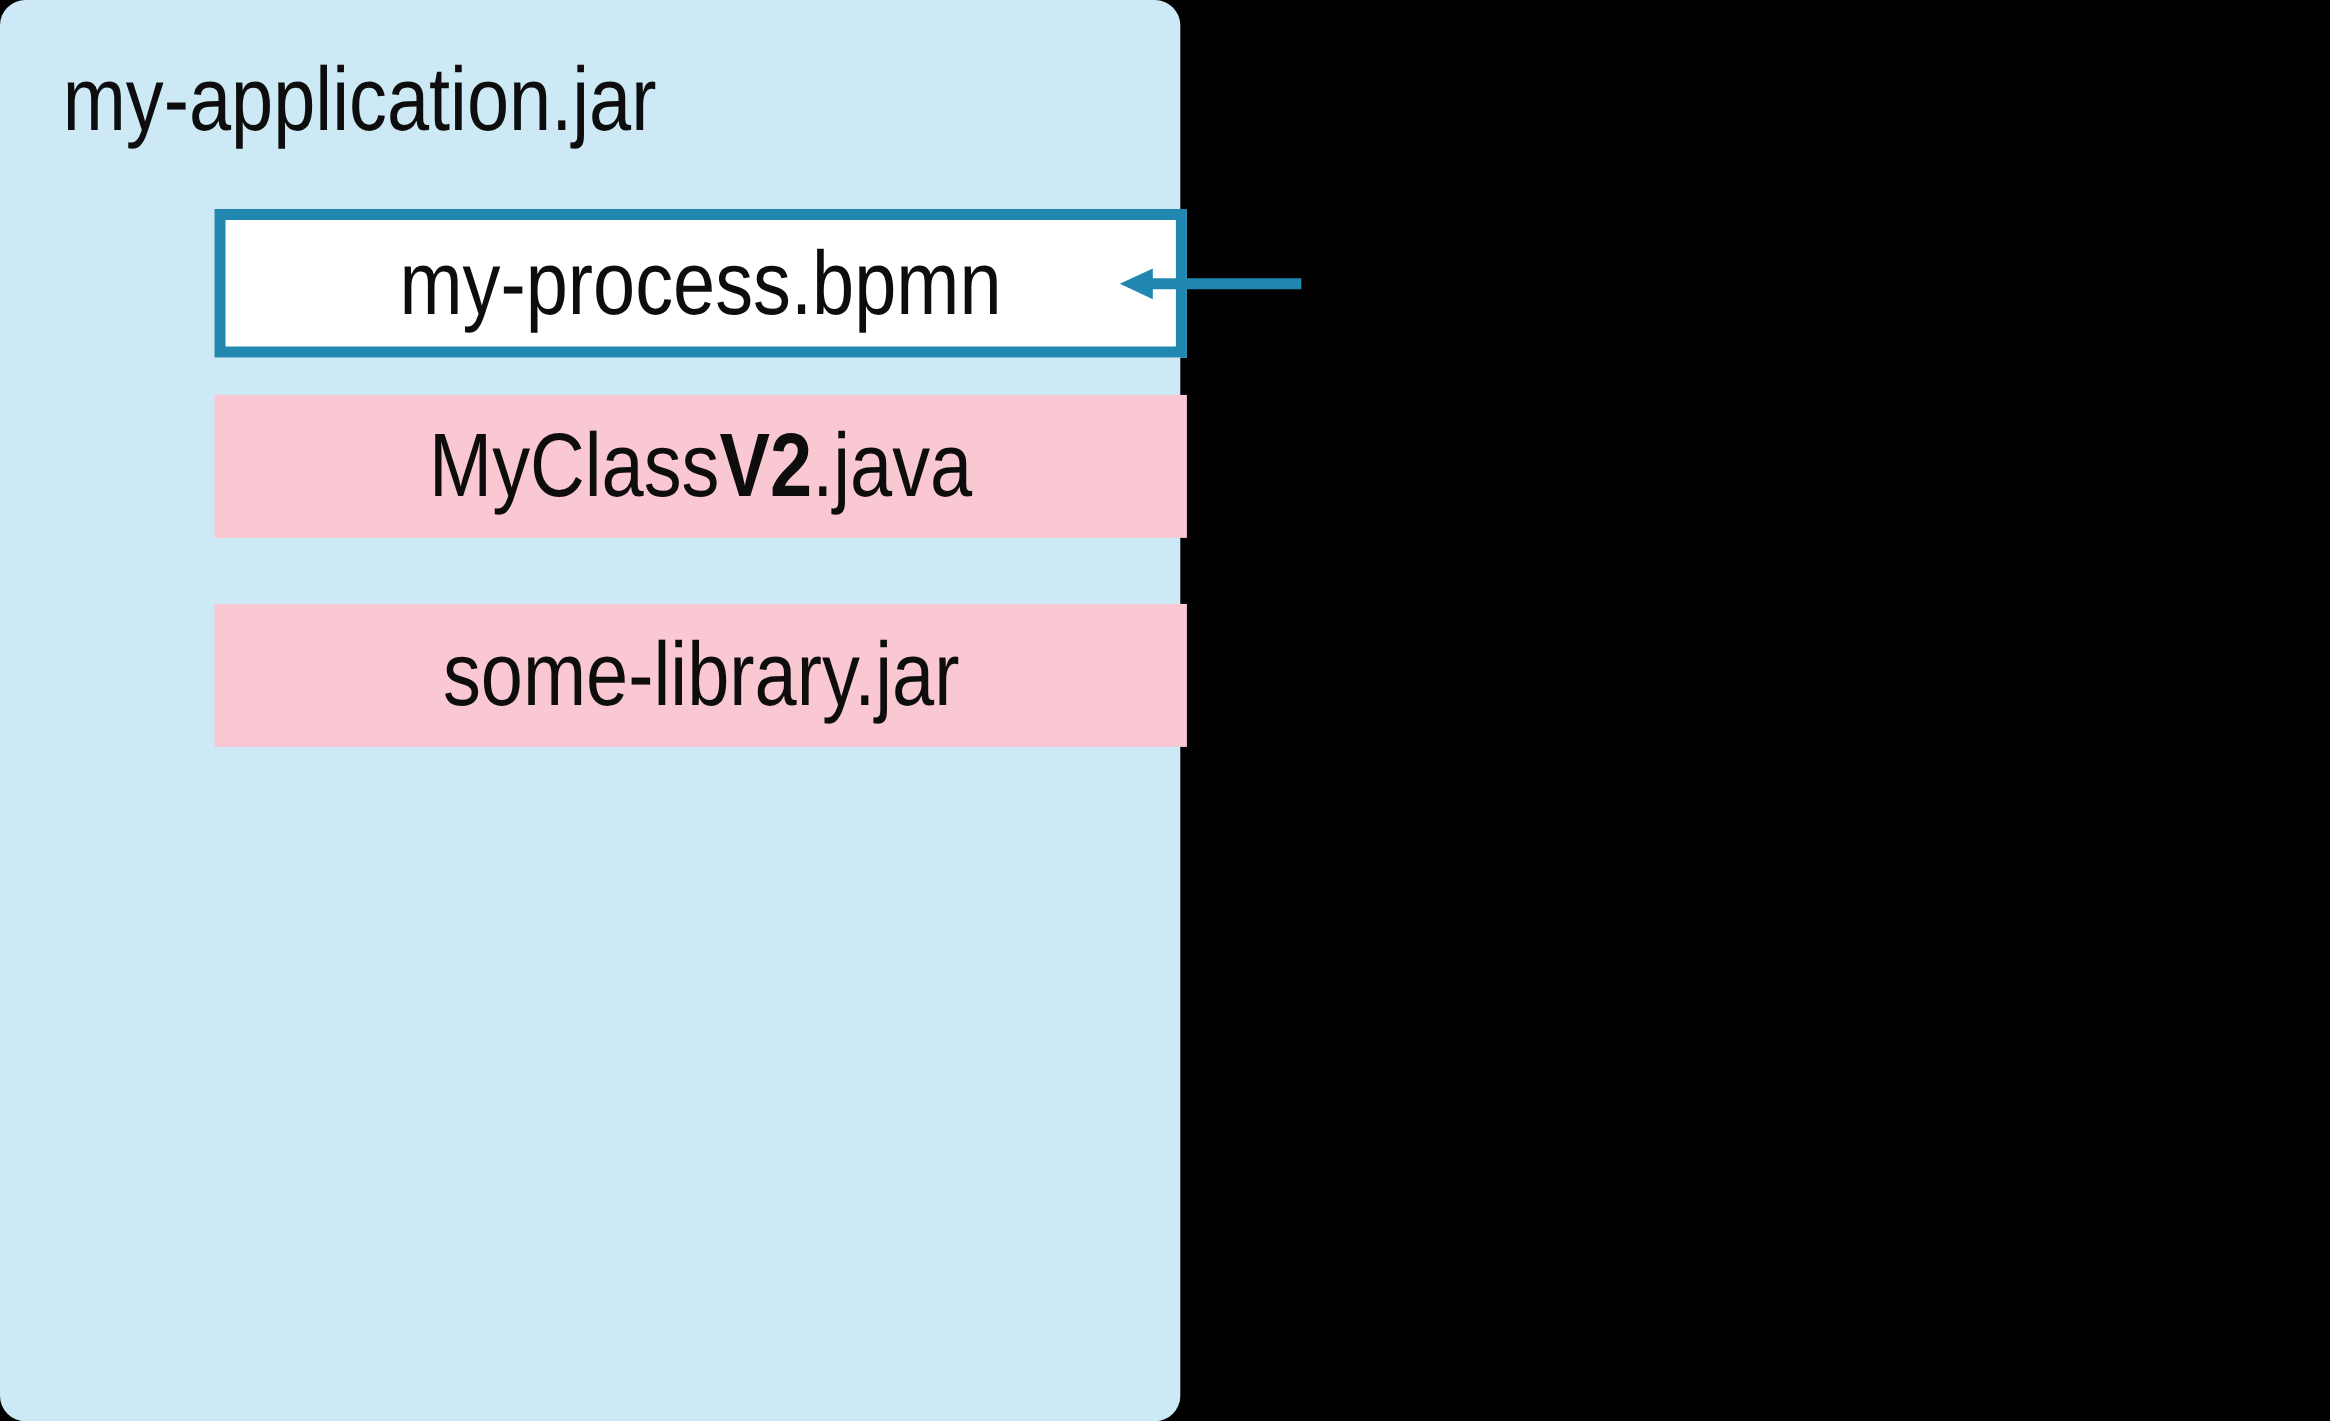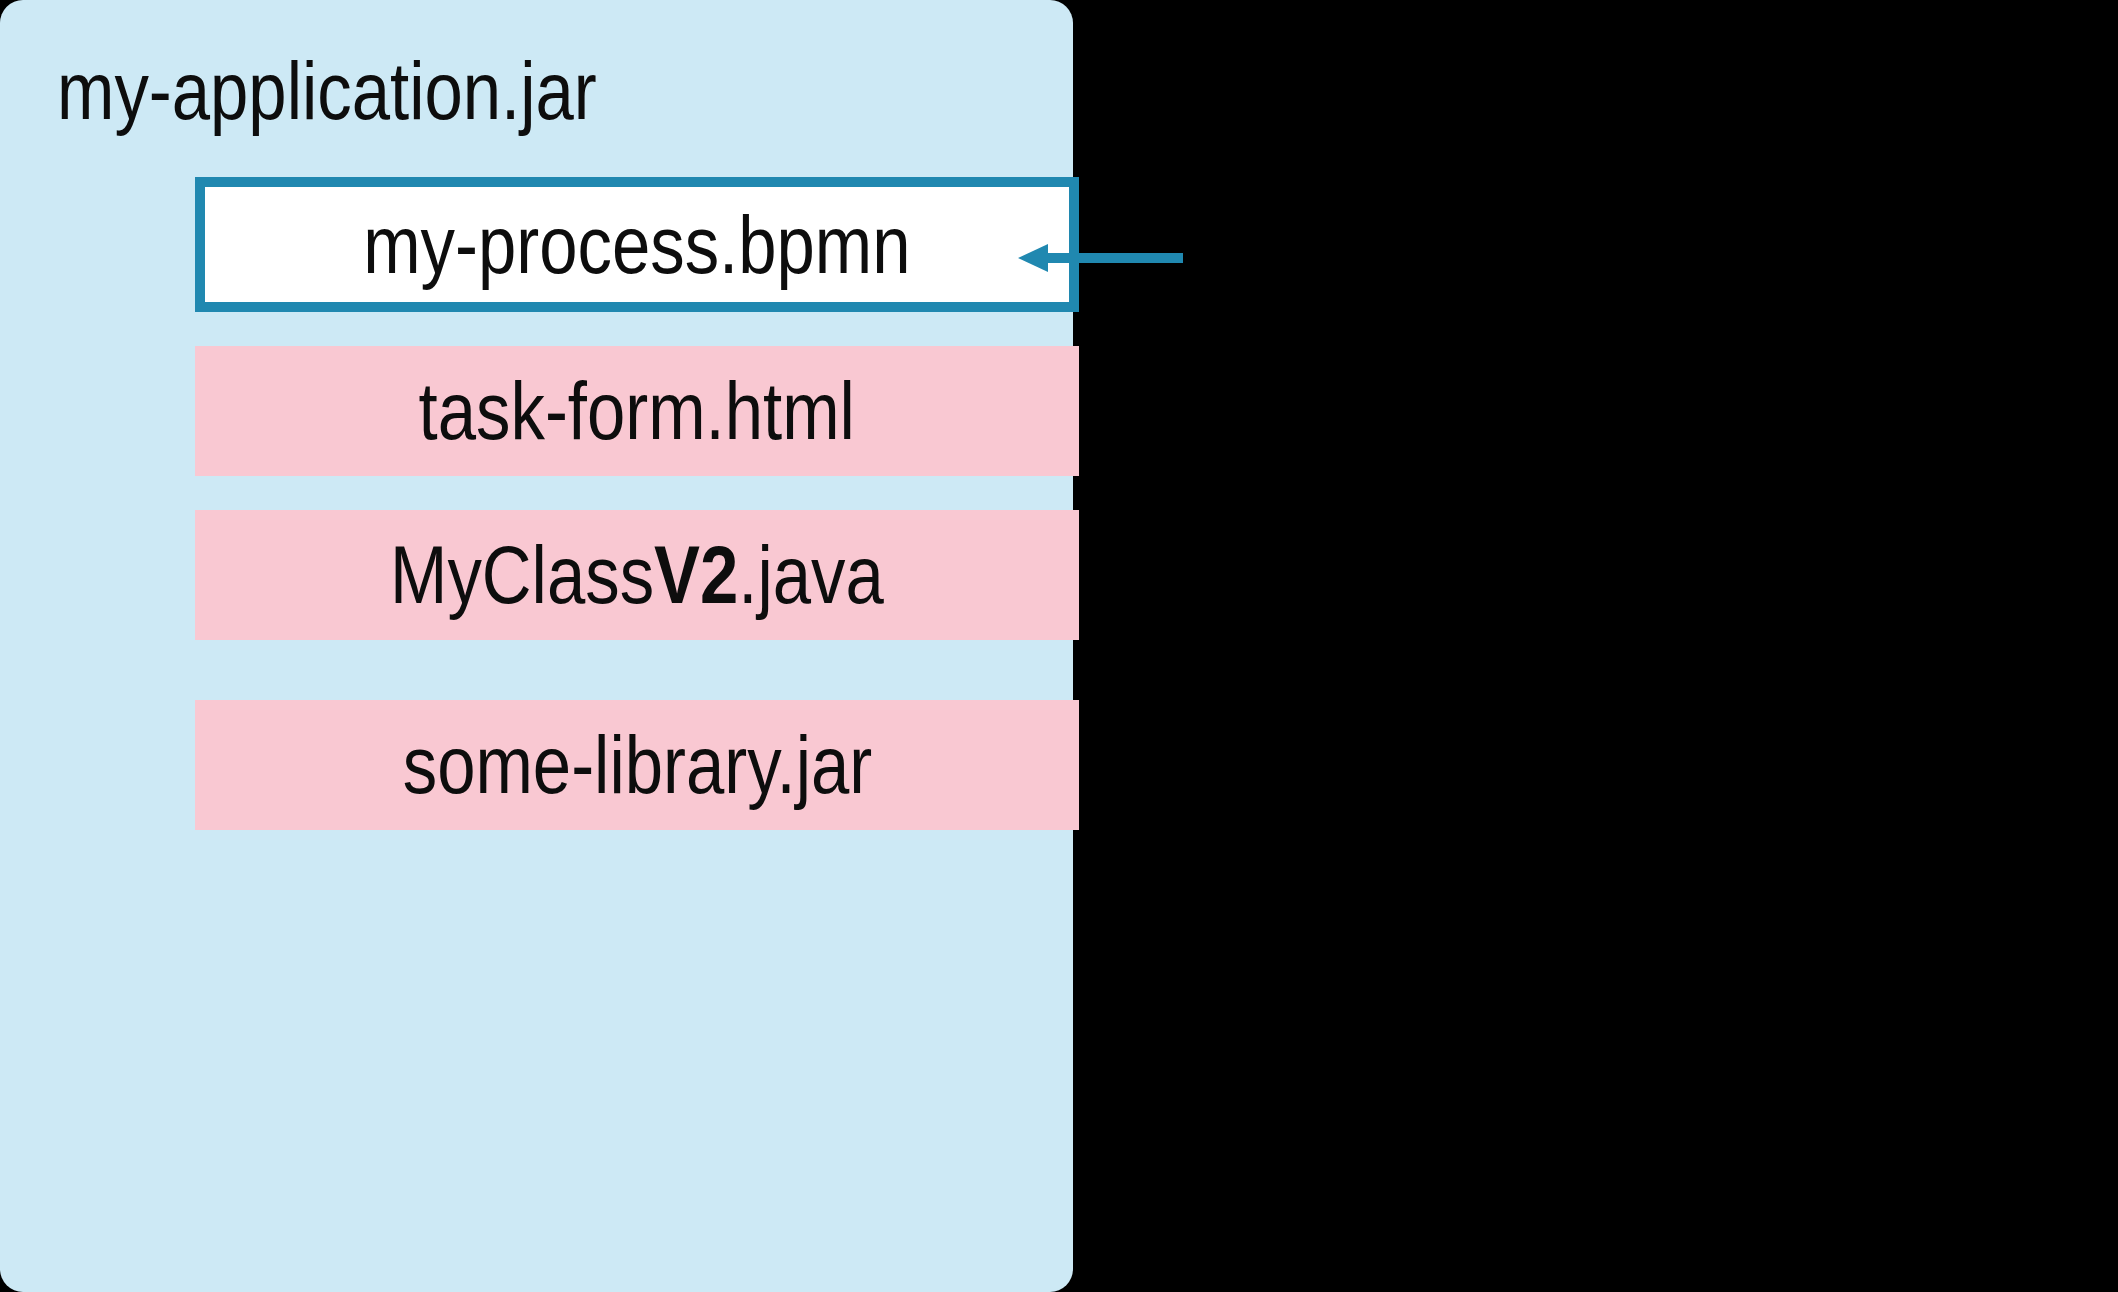--- a/index.html
+++ b/index.html
@@ -36,21 +36,21 @@
     font-size: 82px;
     line-height: 1.15;
     white-space: nowrap;
     transform: scaleX(0.84);
     transform-origin: left top;
     color: var(--text);
   }
   .stack {
     position: absolute;
     left: 195px;
-    top: 177px;
+    top: 190px;
     width: 884px;
   }
   .file-box {
     width: 100%;
     height: 130px;
     margin-top: 34px;
     background: var(--resource);
     display: flex;
     align-items: center;
     justify-content: center;
@@ -81,23 +81,20 @@
 </head>
 <body>
 
 <div class="panel">
   <div class="jar-title">my-application.jar</div>
   <div class="stack">
       <div class="file-box highlighted">
         <span class="label"><span>my-process.bpmn</span></span>
       </div>
       <div class="file-box">
-        <span class="label"><span>task-form.html</span></span>
-      </div>
-      <div class="file-box">
         <span class="label"><span>MyClass</span><span class="bold">V2</span><span>.java</span></span>
       </div>
       <div class="file-box spaced">
         <span class="label"><span>some-library.jar</span></span>
       </div>
     </div>
 </div>
 
 <svg class="arrow" width="172" height="40" viewBox="0 0 172 40">
   <line x1="30" y1="18" x2="169" y2="18" stroke-width="10" stroke="#2088b0"></line>

